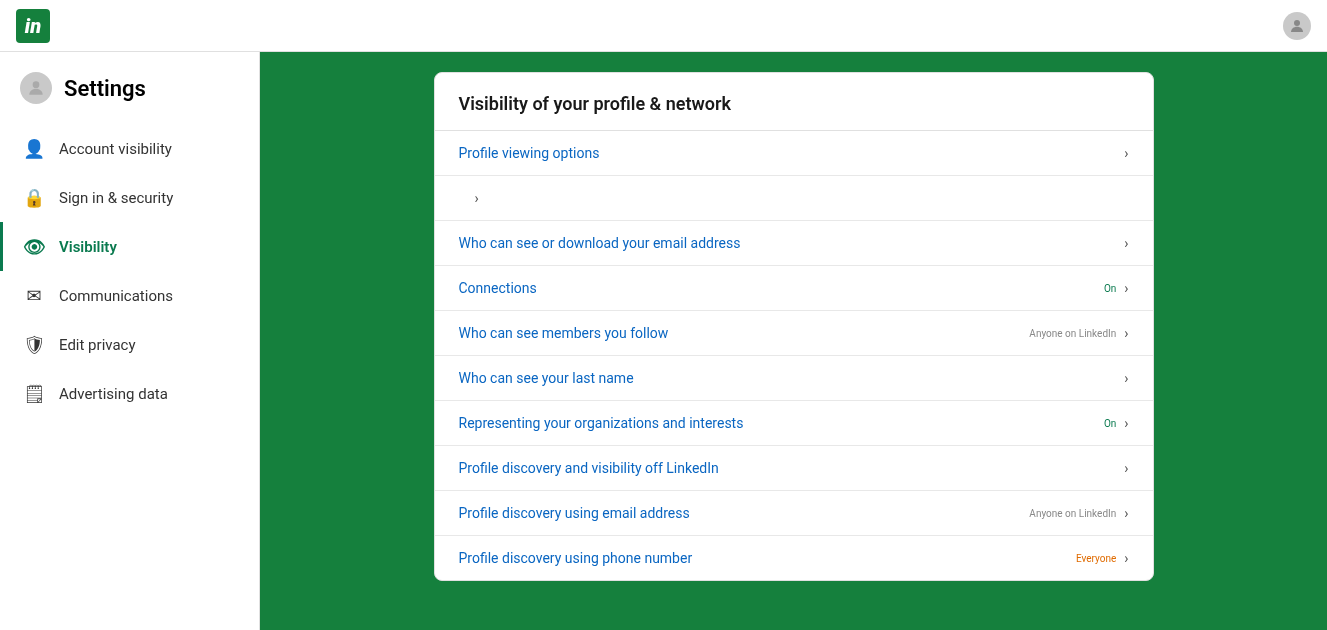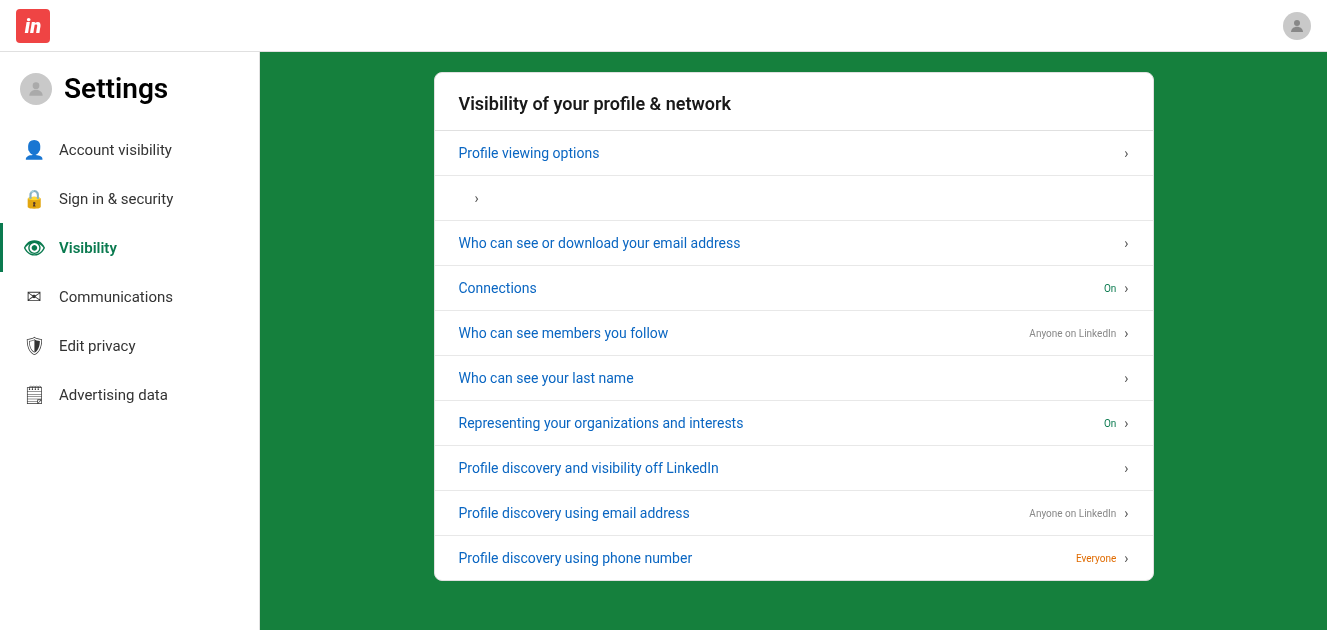--- a/index.html
+++ b/index.html
@@ -13,21 +13,21 @@
       align-items: center;
       justify-content: space-between;
       padding: 0 16px;
       border-bottom: 1px solid #e0e0e0;
       position: fixed;
       top: 0; left: 0; right: 0;
       z-index: 100;
     }
     .linkedin-logo {
       width: 34px; height: 34px;
-      background: #ef4444;
+      background: #15803d;
       border-radius: 4px;
       display: flex; align-items: center; justify-content: center;
       color: #fff;
       font-weight: 900;
       font-size: 20px;
       font-style: italic;
     }
     .topnav-right {
       display: flex; align-items: center; gap: 8px;
     }
@@ -63,21 +63,21 @@
     }
     .settings-avatar {
       width: 32px; height: 32px;
       border-radius: 50%;
       background: #c9c9c9;
       display: flex; align-items: center; justify-content: center;
       color: #fff;
       font-size: 18px;
     }
     .settings-title {
-      font-size: 28px;
+      font-size: 22px;
       font-weight: 600;
       color: #000;
     }
 
     .sidebar-nav {
       list-style: none;
     }
     .sidebar-item {
       display: flex;
       align-items: center;

